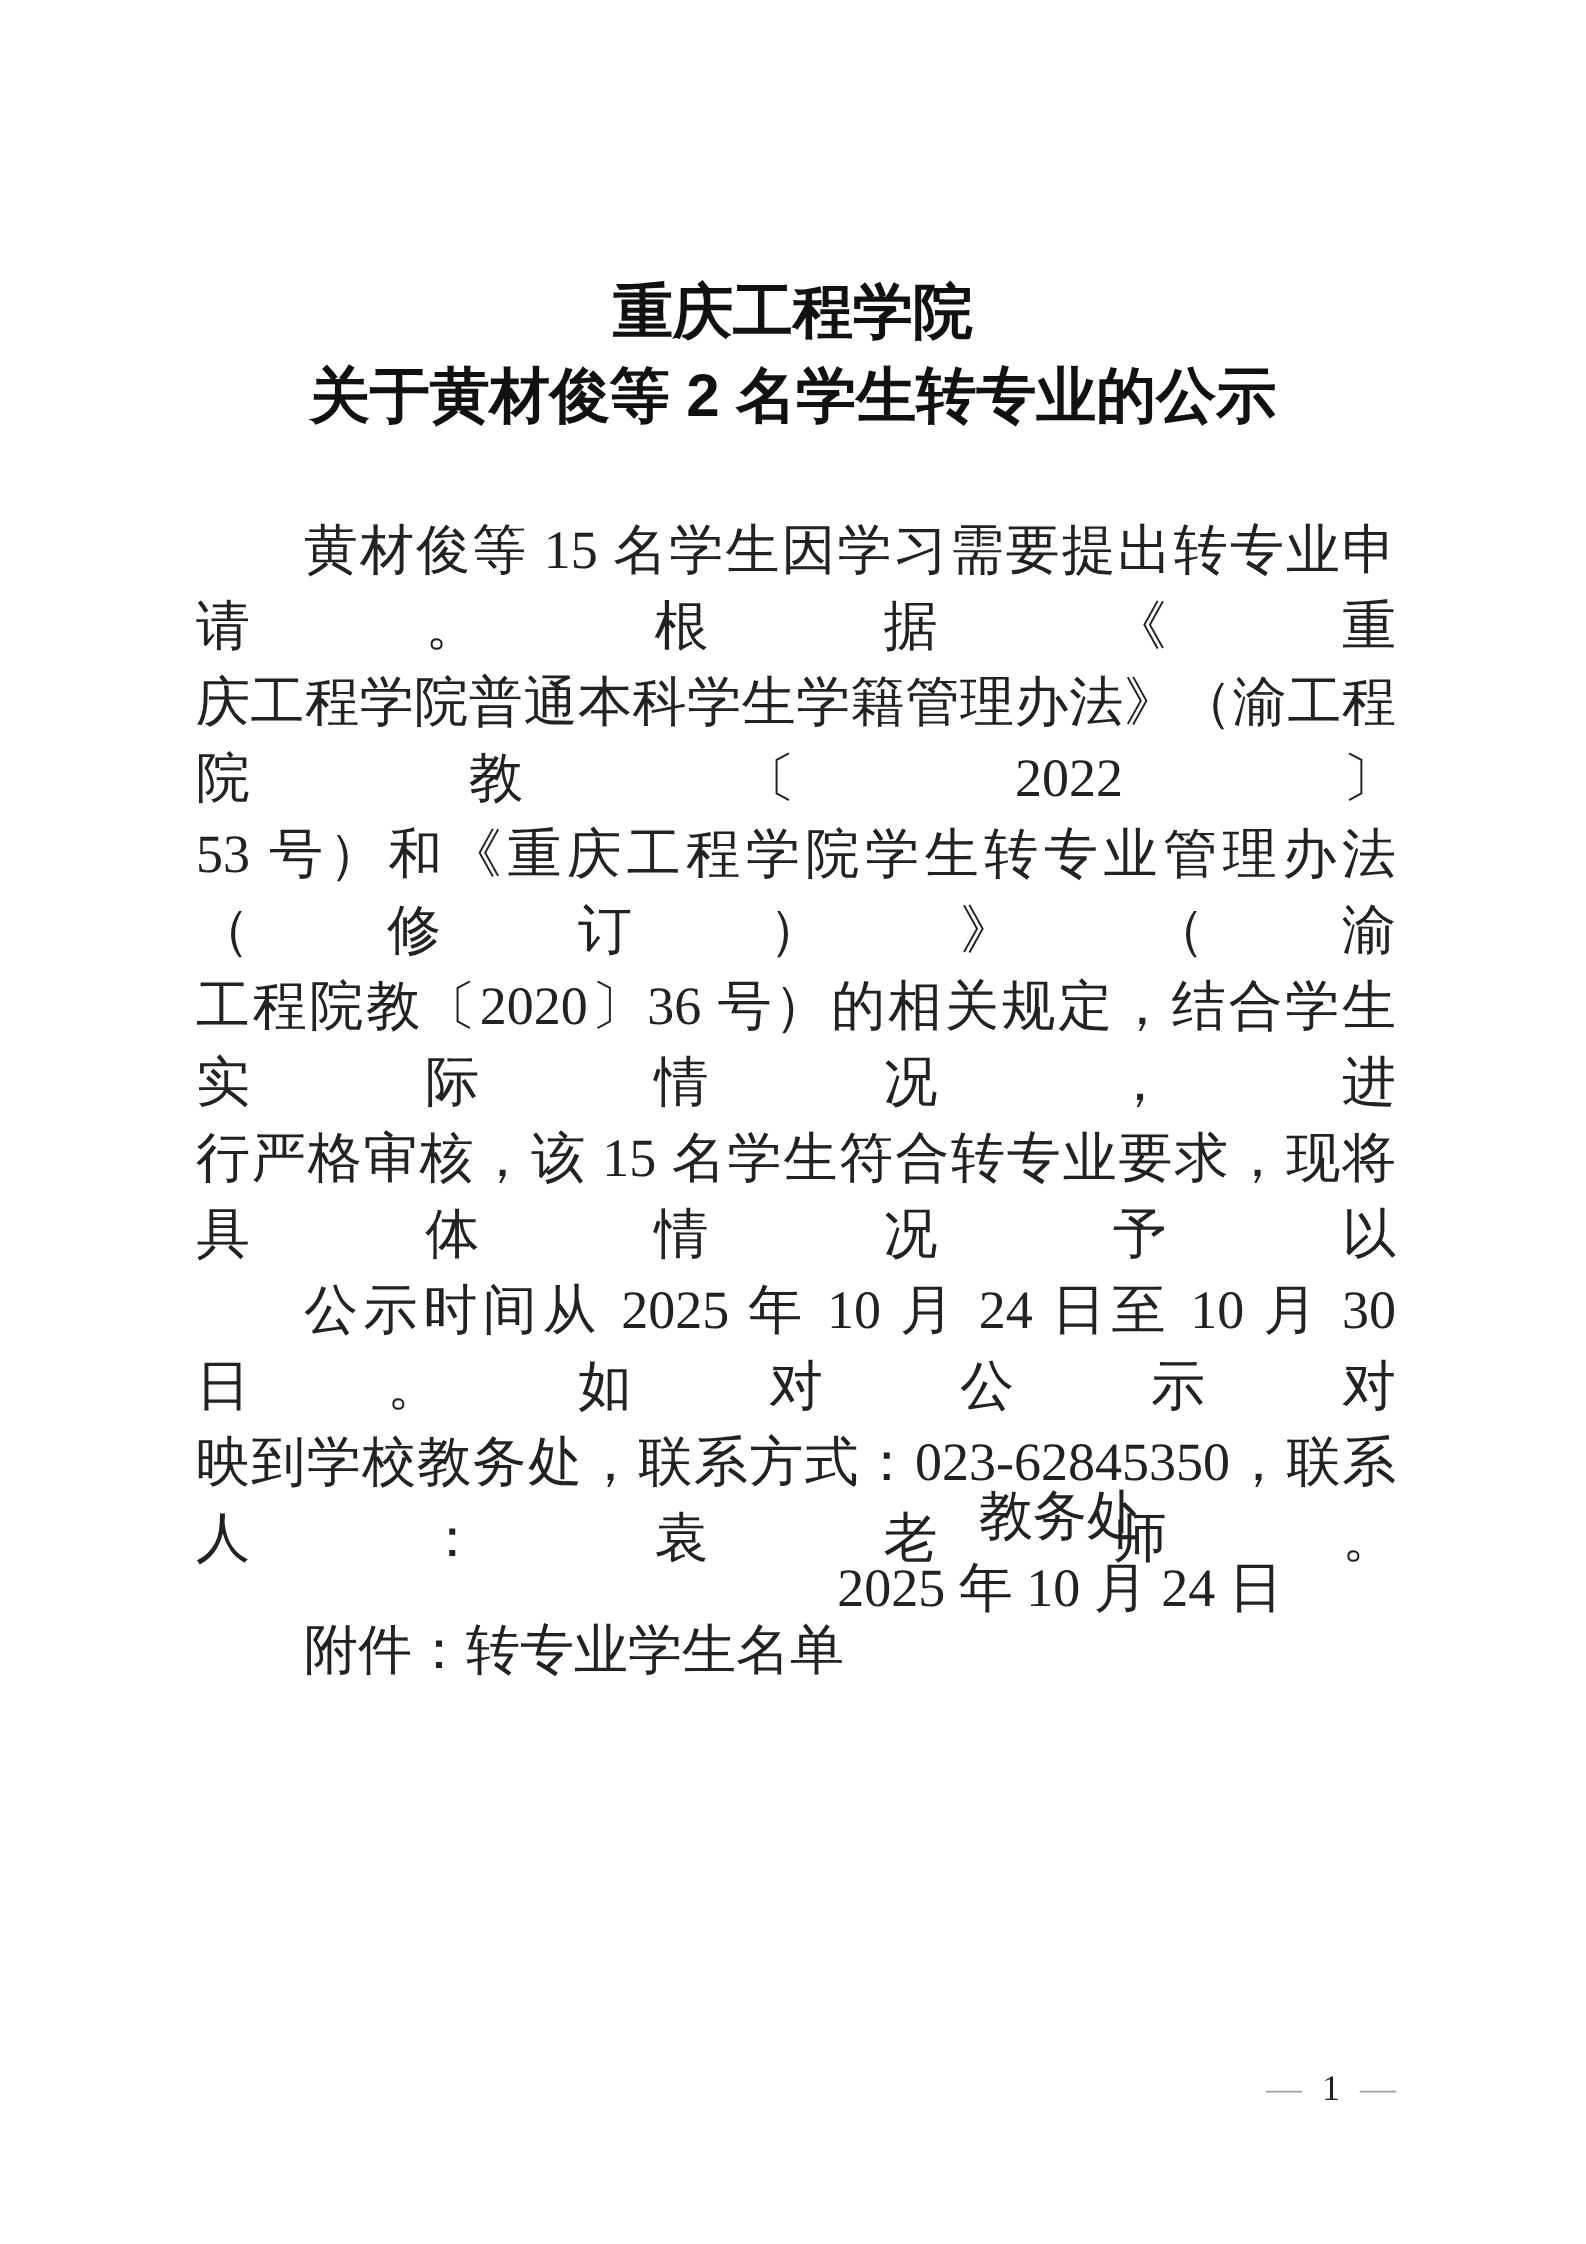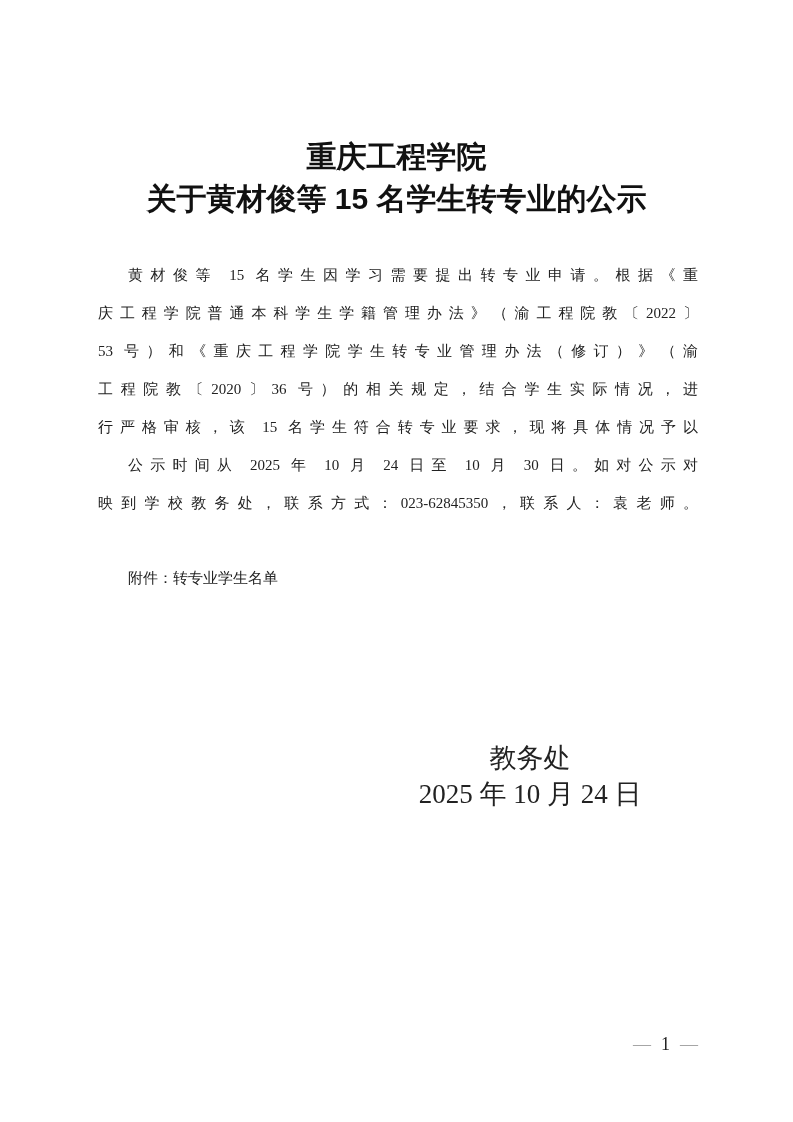--- a/index.html
+++ b/index.html
@@ -31,35 +31,35 @@
     line-height: 42px;
     color: #111111;
   }
   .doc-title .t-line { display: block; }
   
   .notice-body {
     position: absolute;
     top: 256px;
     left: 98px;
     width: 600px;
-    font-size: 15px;
+    font-size: 27px;
     line-height: 38px;
     color: #222222;
   }
   .line {
     text-align: justify;
   }
   .line.fill {
     text-align-last: justify;
   }
   .line.indent {
     text-indent: 2em;
   }
   .attachment-line {
-    margin-top: 37px;
+    margin-top: 18px;
     text-indent: 2em;
   }
   
   .signature {
     position: absolute;
     top: 740px;
     left: 370px;
     width: 320px;
     text-align: center;
     font-size: 27px;
@@ -83,21 +83,21 @@
     color: #a3a3a3;
   }
 </style>
 </head>
 <body>
 
 <div class="page">
 
   <h1 class="doc-title">
     <span class="t-line">重庆工程学院</span>
-    <span class="t-line">关于黄材俊等 15 名学生转专业的公示</span>
+    <span class="t-line">关于黄材俊等 2 名学生转专业的公示</span>
   </h1>
 
   <div class="notice-body">
     <div class="para">
       <div class="line indent fill">黄材俊等 15 名学生因学习需要提出转专业申请。根据《重</div>
       <div class="line fill">庆工程学院普通本科学生学籍管理办法》（渝工程院教〔2022〕</div>
       <div class="line fill">53 号）和《重庆工程学院学生转专业管理办法（修订）》（渝</div>
       <div class="line fill">工程院教〔2020〕36 号）的相关规定，结合学生实际情况，进</div>
       <div class="line fill">行严格审核，该 15 名学生符合转专业要求，现将具体情况予以</div>
     </div>

